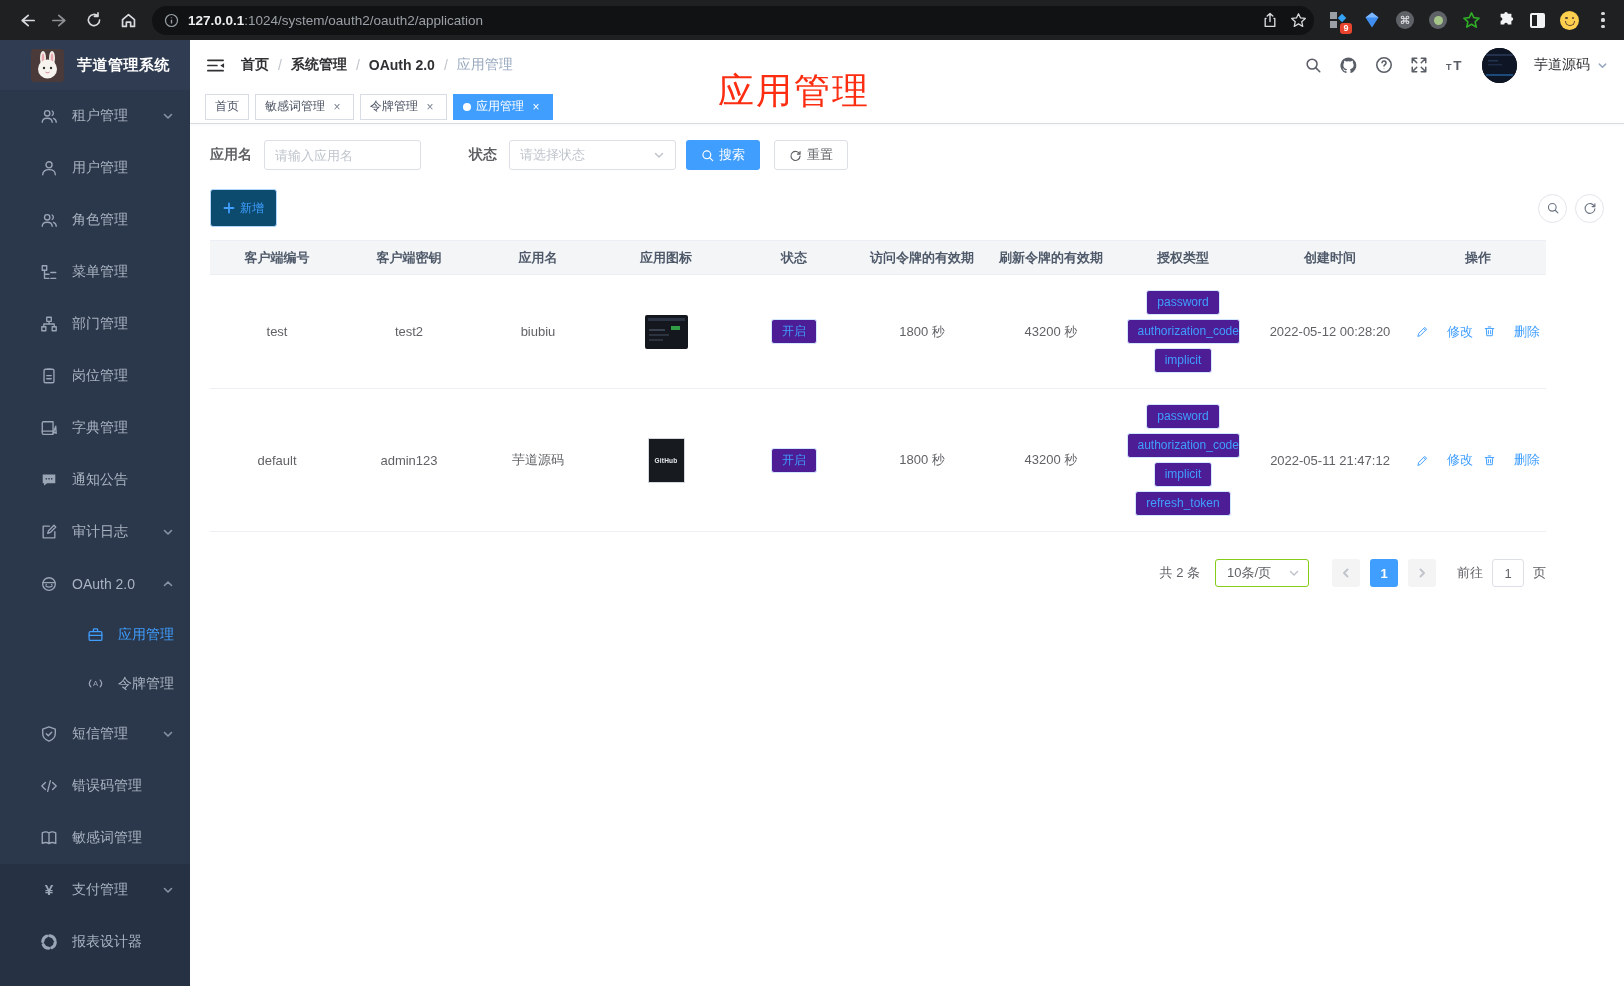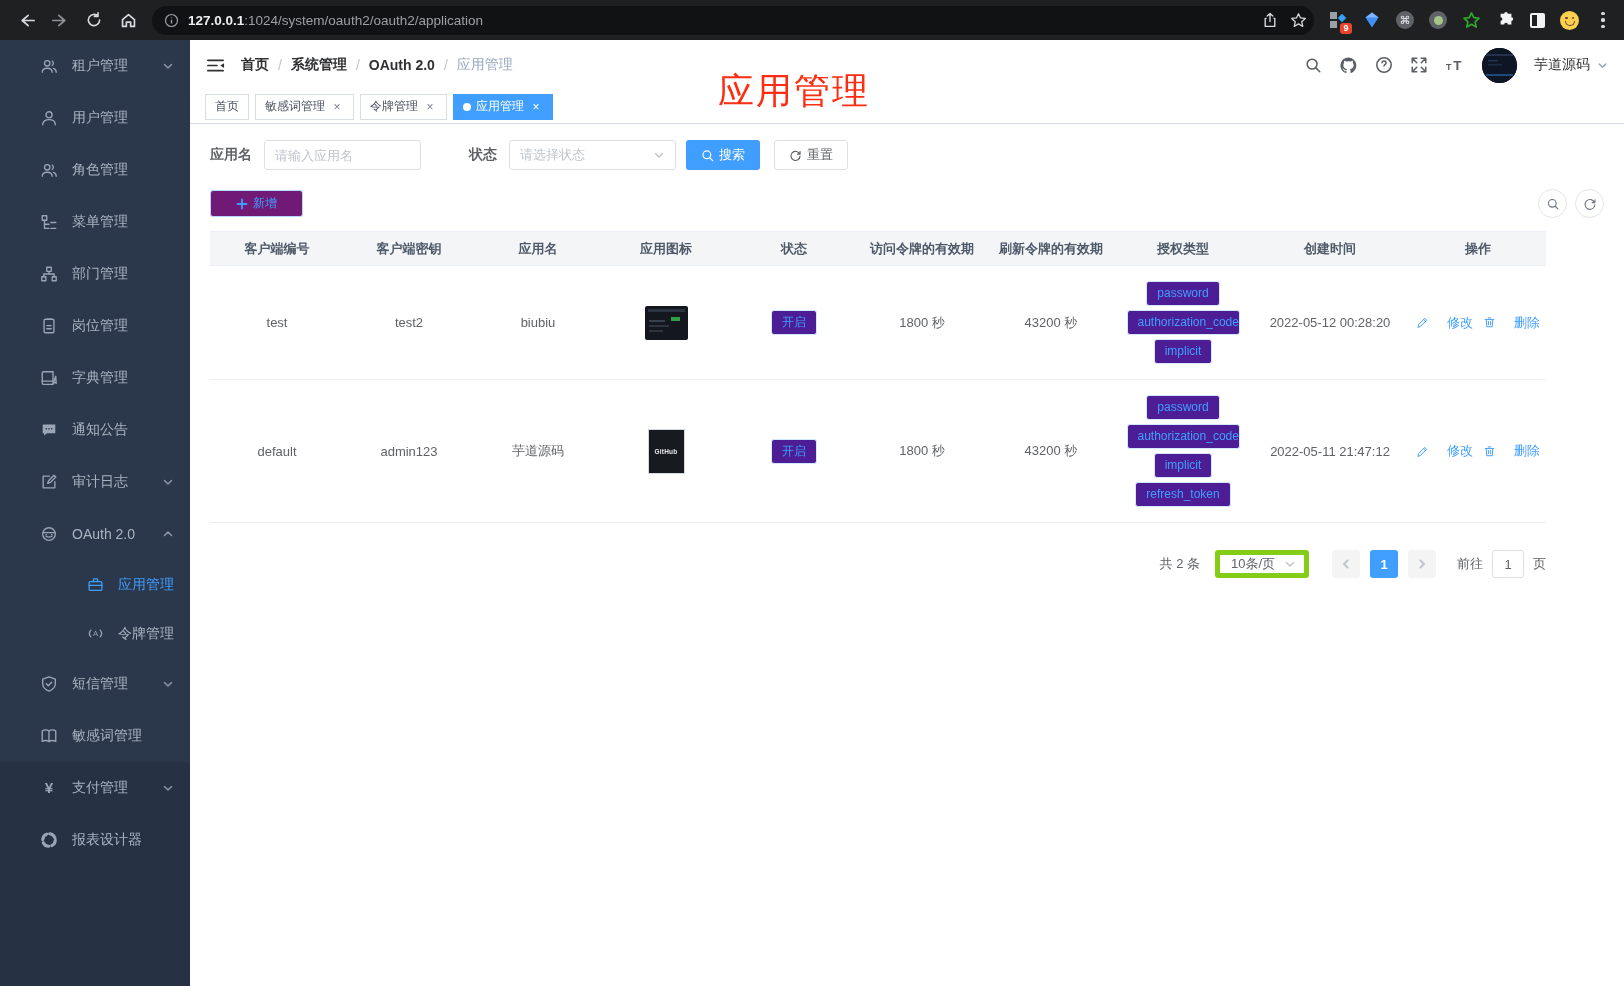--- a/index.html
+++ b/index.html
@@ -76,21 +76,21 @@
   .frow{display:flex;align-items:center;margin-bottom:19px}
   .flabel{font-size:14px;font-weight:700;color:#606266;margin-right:12px}
   .finput{width:157px;height:30px;border:1px solid #dcdfe6;border-radius:3px;padding:0 10px;font-size:13px;color:#606266;outline:none;font-family:"Liberation Sans",sans-serif}
   .finput::placeholder{color:#bfc4cc}
   .fselect{width:167px;height:30px;border:1px solid #dcdfe6;border-radius:3px;padding:0 10px;font-size:13px;color:#bfc4cc;display:flex;align-items:center;justify-content:space-between;cursor:pointer;background:#fff}
   .gap1{width:48px}
   .btn{height:30px;border-radius:3px;font-size:13px;display:inline-flex;align-items:center;justify-content:center;gap:5px;cursor:pointer;border:1px solid transparent;padding:0 14px;font-family:"Liberation Sans",sans-serif}
   .btn svg{stroke:currentColor;fill:none;stroke-width:1.8;stroke-linecap:round;stroke-linejoin:round}
   .btn-primary{background:#409eff;color:#fff;margin-left:10px}
   .btn-plain{background:#fff;color:#606266;border-color:#dcdfe6;margin-left:14px}
-  .btn-add{background:#701a75;color:#409eff;border-color:#b3d8ff;height:27px;font-size:12px;padding:0 25px}
+  .btn-add{background:#0c4a6e;color:#409eff;border-color:#b3d8ff;height:38px;font-size:12px;padding:0 12px}
   .toolrow{display:flex;align-items:center;margin-bottom:13px}
   .circ{width:29px;height:29px;border:1px solid #e2e5ea;border-radius:50%;display:flex;align-items:center;justify-content:center;cursor:pointer;background:#fff}
   .circ svg{stroke:#6b7280;fill:none;stroke-width:1.6;stroke-linecap:round;stroke-linejoin:round}
   .toolrow .right{margin-left:auto;display:flex;gap:8px}
 
   
   .tbl{width:1336px;font-size:13px;color:#606266}
   .thead{display:flex;background:#f4f5f7;border-top:1px solid #ebeef5;border-bottom:1px solid #ebeef5;height:35px;align-items:center}
   .th{font-weight:700;color:#4e5969;text-align:center}
   .tr{display:flex;align-items:center;border-bottom:1px solid #ebeef5;padding:13px 0}
@@ -106,21 +106,21 @@
   .appic1 .l3{position:absolute;top:24px;left:4px;width:14px;height:2px;background:#2c333f}
   .appic2{width:37px;height:45px;background:#171b20;border:1px solid #d4d7de;display:flex;align-items:center;justify-content:center}
   .appic2 span{color:#e8eaed;font-size:6.5px;font-weight:700;letter-spacing:.2px}
   .alink{color:#409eff;cursor:pointer;display:inline-flex;align-items:center;gap:18px;font-size:13px}
   .alink svg{stroke:#409eff;fill:none;stroke-width:1.5;stroke-linecap:round;stroke-linejoin:round}
   .acts{flex-direction:row;gap:10px}
 
   
   .pager{display:flex;align-items:center;justify-content:flex-end;margin-top:27px;font-size:13px;color:#606266;padding-right:58px}
   .ptotal{margin-right:15px}
-  .psize{width:94px;height:28px;border:5px solid #84cc16;border-radius:3px;display:flex;align-items:center;justify-content:space-between;padding:0 8px 0 11px;color:#606266;cursor:pointer;margin-right:18px;background:#fff}
+  .psize{width:94px;height:28px;border:1px solid #84cc16;border-radius:3px;display:flex;align-items:center;justify-content:space-between;padding:0 8px 0 11px;color:#606266;cursor:pointer;margin-right:18px;background:#fff}
   .pbtn{width:28px;height:28px;background:#f4f4f5;border-radius:3px;display:flex;align-items:center;justify-content:center;color:#c0c4cc;cursor:default;margin:0 5px}
   .pbtn svg{stroke:#c0c4cc;fill:none;stroke-width:2;stroke-linecap:round;stroke-linejoin:round}
   .pcur{width:28px;height:28px;background:#409eff;color:#fff;border-radius:3px;display:flex;align-items:center;justify-content:center;font-weight:700;margin:0 5px;cursor:pointer}
   .pgoto{margin-left:16px;margin-right:9px}
   .pinput{width:32px;height:28px;border:1px solid #dcdfe6;border-radius:3px;text-align:center;font-size:13px;color:#606266;outline:none;margin-right:9px;font-family:"Liberation Sans",sans-serif}
   .caret{color:#c0c4cc}
 </style>
 </head>
 <body>
 
@@ -206,20 +206,36 @@
         <i></i>
         <i></i>
         <i></i>
       </div>
   </div>
 </div>
 
 <div class="app">
 
   <aside class="sidebar">
+    <div class="logo">
+      <div class="logo-img">
+        <svg width="33" height="33" viewBox="0 0 33 33">
+            <rect width="33" height="33" fill="#4a3a3a"></rect>
+            <ellipse cx="12" cy="9" rx="3" ry="7" fill="#f2ece6"></ellipse>
+            <ellipse cx="21" cy="9" rx="3" ry="7" fill="#f2ece6"></ellipse>
+            <ellipse cx="12" cy="9" rx="1.3" ry="4.5" fill="#e8a7b0"></ellipse>
+            <ellipse cx="21" cy="9" rx="1.3" ry="4.5" fill="#e8a7b0"></ellipse>
+            <circle cx="16.5" cy="20" r="9.5" fill="#f7f3ee"></circle>
+            <circle cx="13" cy="19" r="1.2" fill="#333"></circle>
+            <circle cx="20" cy="19" r="1.2" fill="#333"></circle>
+            <path d="M14.5 23c1.2 1 2.8 1 4 0" stroke="#c78" stroke-width="1" fill="none"></path>
+          </svg>
+      </div>
+      <span class="logo-title">芋道管理系统</span>
+    </div>
 
     <div class="mi">
       <span class="micon">
           <svg width="18" height="18" viewBox="0 0 20 20">
             <circle cx="8" cy="7" r="3"></circle>
             <path d="M2.5 17c0-3 2.5-4.5 5.5-4.5s5.5 1.5 5.5 4.5"></path>
             <path d="M13.5 4.5a3 3 0 0 1 0 5M15 12.7c1.8.7 3 2 3 4.3"></path>
           </svg>
         </span>
       <span class="lb">租户管理</span>
@@ -353,20 +369,28 @@
             <path d="M10 2l7 2.5v5c0 4-3 7-7 8.5-4-1.5-7-4.5-7-8.5v-5z"></path>
             <path d="M7 9.8l2.2 2.2 3.8-4"></path>
           </svg>
         </span>
       <span class="lb">短信管理</span>
       <span class="chev">
           <svg width="12" height="12" viewBox="0 0 12 12">
             <path d="M2.5 4.5L6 8l3.5-3.5"></path>
           </svg>
         </span>
+    </div>
+    <div class="mi">
+      <span class="micon">
+          <svg width="18" height="18" viewBox="0 0 20 20">
+            <path d="M6 6l-4 4 4 4M14 6l4 4-4 4M11.5 4l-3 12"></path>
+          </svg>
+        </span>
+      <span class="lb">错误码管理</span>
     </div>
     <div class="mi">
       <span class="micon">
           <svg width="18" height="18" viewBox="0 0 20 20">
             <path d="M10 4.5C8 3 5 3 2.5 4.2V16c2.5-1.2 5.5-1.2 7.5.3 2-1.5 5-1.5 7.5-.3V4.2C15 3 12 3 10 4.5zM10 4.5V16"></path>
           </svg>
         </span>
       <span class="lb">敏感词管理</span>
     </div>
 

